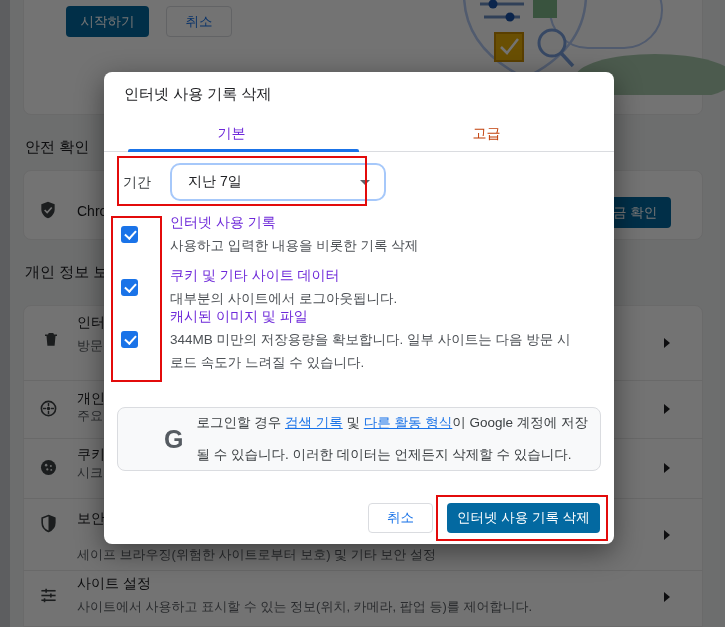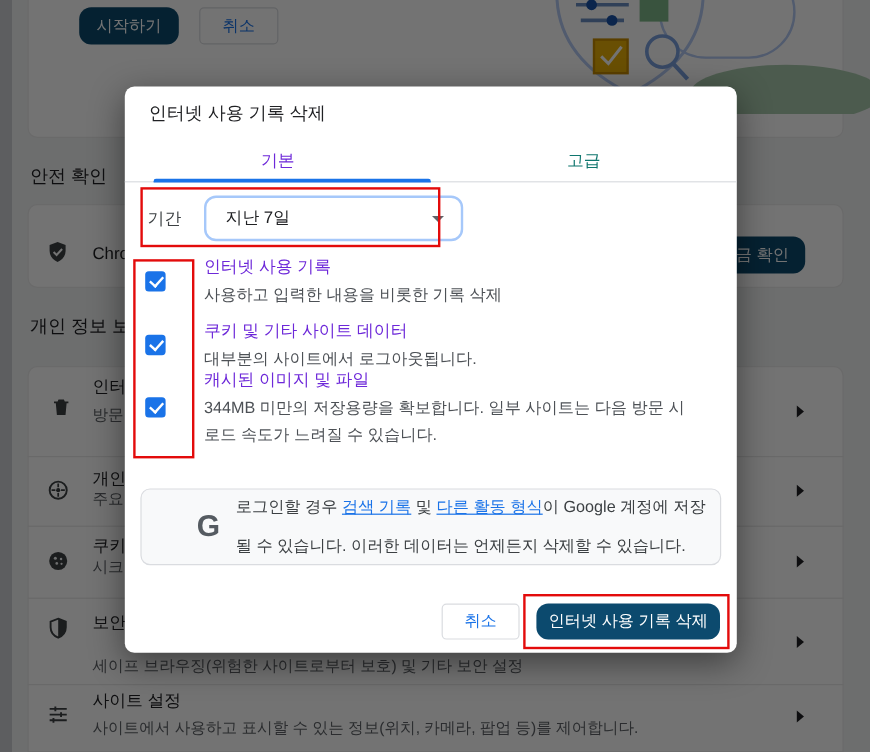--- a/index.html
+++ b/index.html
@@ -8,21 +8,21 @@
   .page { position:relative; width:725px; height:627px; overflow:hidden; background:#f1f3f4; }
 
   
   .edge-strip { position:absolute; left:0; top:0; width:10px; height:627px; background:#cfd1d4; }
   .card { position:absolute; background:#fff; border:1px solid #ebebeb; border-radius:8px; }
   .intro-card  { left:23px; top:-42px; width:680px; height:157px; }
   .safety-card { left:23px; top:170px; width:680px; height:70px; }
   .privacy-card{ left:23px; top:305px; width:680px; height:322px; border-radius:8px 8px 0 0; }
   .btn { display:flex; align-items:center; justify-content:center; border-radius:4px;
          font-size:13.5px; font-weight:500; cursor:pointer; border:none; }
-  .btn-blue { background:#0c4a6e; color:#fff;border-radius:10px; }
+  .btn-blue { background:#0369a1; color:#fff; }
   .btn-ghost { background:#fff; color:#1a73e8; border:1px solid #dadce0; }
   .intro-start  { position:absolute; left:42px;  top:47px; width:83px; height:31px; }
   .intro-cancel { position:absolute; left:142px; top:47px; width:66px; height:31px; }
   .check-now    { position:absolute; left:586px; top:197px; width:85px; height:31px; }
   .section-header { position:absolute; left:25px; font-size:15px; color:#202124; font-weight:400; }
   .hdr-safety  { top:138px; }
   .hdr-privacy { top:263px; }
   .bg-illustration { position:absolute; left:400px; top:-45px; }
   .bg-row + .bg-row, .rowline { border-top:1px solid #e8e8e8; }
   .row-icon { position:absolute; }
@@ -36,21 +36,21 @@
 
   
   .dialog { position:absolute; left:104px; top:72px; width:510px; height:472px; background:#fff;
             border-radius:8px; box-shadow:0 8px 28px rgba(0,0,0,.45); z-index:10; }
   .dlg-title { position:absolute; left:20px; top:13px; font-size:15px; color:#202124; }
   .tabs { position:absolute; left:0; top:45px; width:510px; height:35px; display:flex;
           border-bottom:1px solid #dadce0; }
   .tab { flex:1; display:flex; align-items:center; justify-content:center;
          font-size:14px; font-weight:500; cursor:pointer; }
   .tab.active { color:#6d28d9; }
-  .tab.inactive { color:#0f766e; }
+  .tab.inactive { color:#c2410c; }
   .tab-underline { position:absolute; left:24px; top:77px; width:231px; height:3px;
                    background:#1a73e8; border-radius:2px 2px 0 0; }
   .time-label { position:absolute; left:19px; top:102px; font-size:14px; color:#3c4043; }
   .time-select { position:absolute; left:66px; top:91px; width:216px; height:38px; background:#fff;
                  border:2px solid #a6c8fa; border-radius:10px; display:flex; align-items:center;
                  padding:0 14px 0 16px; cursor:pointer; }
   .time-select .val { font-size:14px; color:#202124; flex:1; }
   .select-arrow { width:0; height:0; border-top:5px solid #5f6368;
                   border-left:5px solid transparent; border-right:5px solid transparent; }
   .cbrow { position:absolute; left:17px; width:465px; display:flex; align-items:center; }

